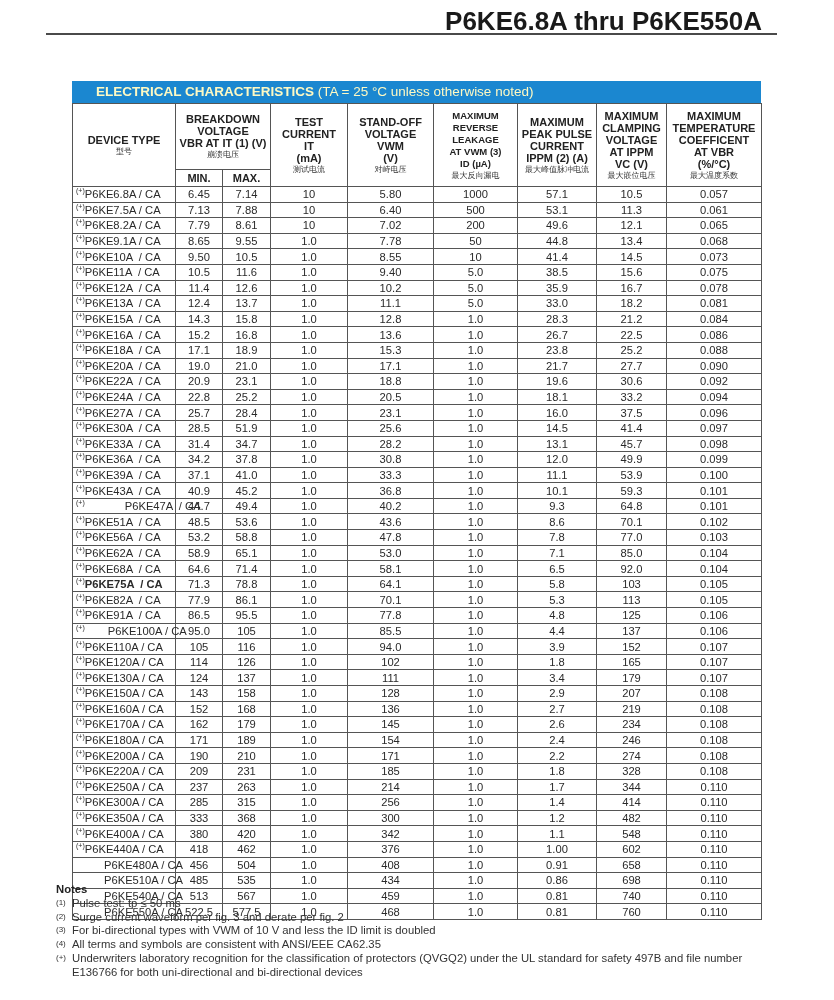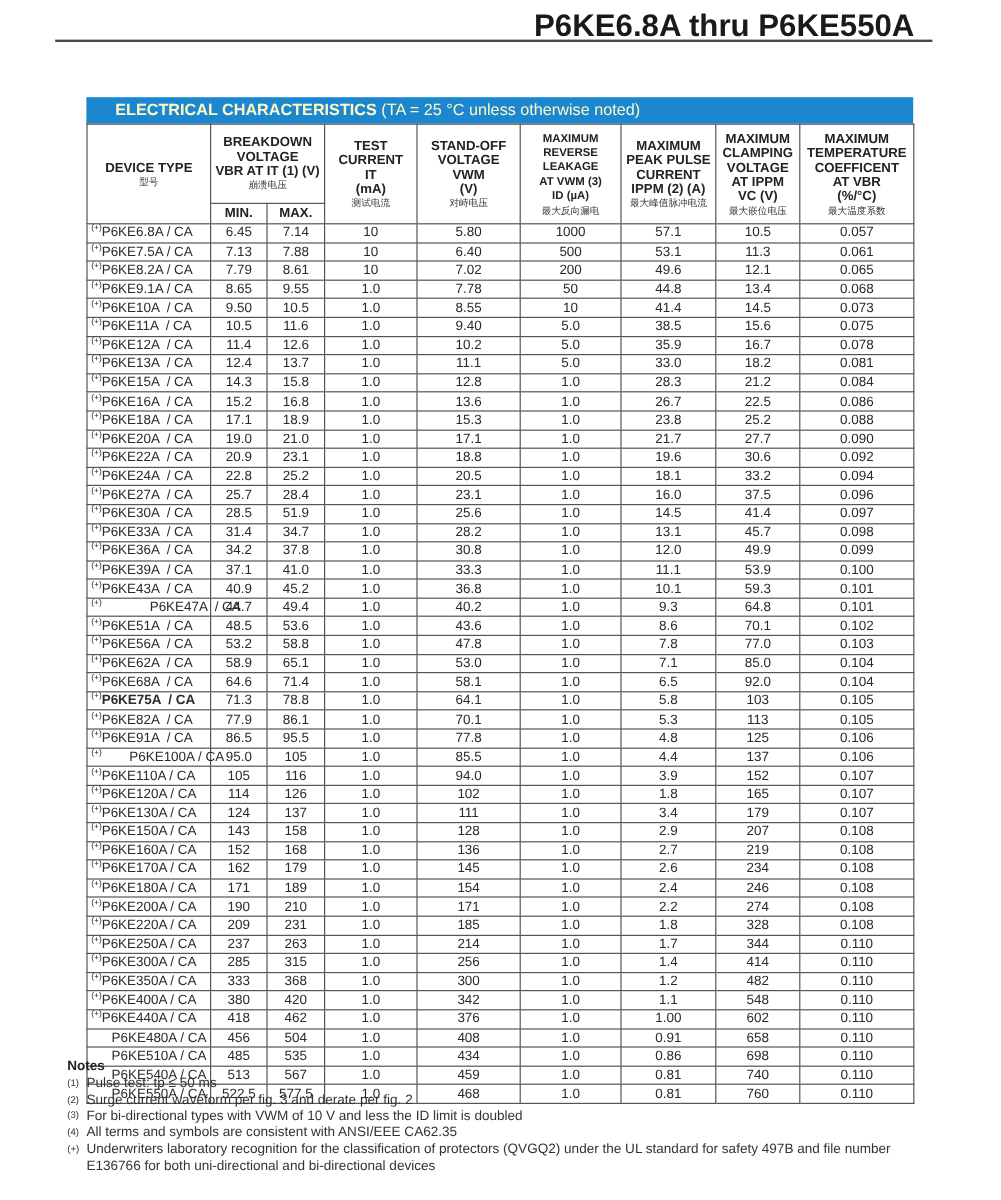--- a/index.html
+++ b/index.html
@@ -7,21 +7,21 @@
   .doc-title { position:absolute; right:72px; top:6px; font-size:26px; font-weight:bold; color:#1a1a1a; letter-spacing:0; }
   .title-rule { position:absolute; left:46px; right:57px; top:33px; height:2px; background:#4a4a4a; }
   .section-bar { position:absolute; left:72px; top:81px; width:689px; height:22px; background:#1b87d0; color:#fef9c3; font-weight:bold; font-size:13.5px; line-height:22px; padding-left:24px; box-sizing:border-box; white-space:nowrap; }
   .section-bar .cond { font-weight:normal; }
   table.ec { position:absolute; left:72px; top:103px; width:689px; border-collapse:collapse; table-layout:fixed; font-size:11.2px; }
   table.ec th, table.ec td { border:1px solid #555; text-align:center; padding:0; color:#2a2a2a; }
   table.ec th { font-weight:bold; font-size:11px; line-height:12px; vertical-align:middle; color:#222; }
   table.ec th .zh { display:block; font-weight:normal; font-size:8px; line-height:11px; color:#333; }
   table.ec td { height:14.6px; line-height:14px; }
   table.ec td.dev { text-align:left; padding-left:3px; white-space:nowrap; }
-  table.ec td.dev.noul { padding-left:20px; }
+  table.ec td.dev.noul { padding-left:31px; }
   sup.ul { font-size:7px; vertical-align:top; line-height:8px; }
   sub, sup { font-size:8px; line-height:0; }
   .notes { position:absolute; left:56px; top:883px; width:700px; font-size:11.3px; color:#333; line-height:13.8px; }
   .notes .hd { font-weight:bold; color:#222; }
   .notes .n { display:flex; }
   .notes .n .mk { width:16px; font-size:8px; vertical-align:top; line-height:11px; flex:none; }
   .notes .n .tx { flex:1; }
 </style>
 </head>
 <body>

